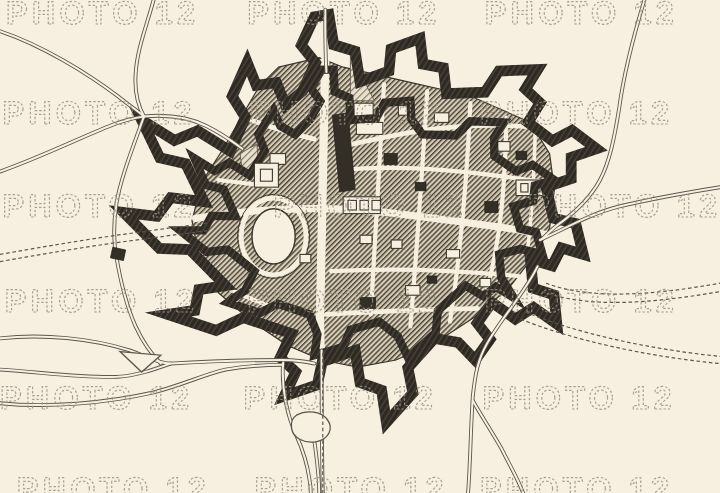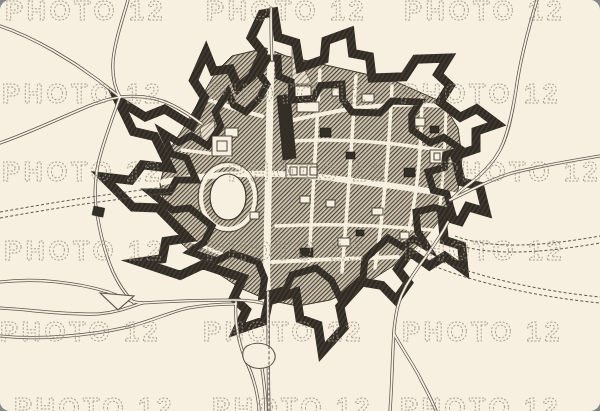--- a/index.html
+++ b/index.html
@@ -1,20 +1,20 @@
 <!DOCTYPE html>
 <html style="--paper: #f7f0e1; --ink: #2b2620; --wall: #2e2923; --wall-line: #564e41; --road: #5c564d; --hatch-base: #d8cdb8; --hatch-line: #4a4336; --wm: #9c9383;"><head>
 <meta charset="utf-8">
 <style>
   :root{
     --paper:#f7f0e1; --ink:#2b2620; --wall:#2e2923; --wall-line:#564e41;
     --road:#5c564d; --hatch-base:#d8cdb8; --hatch-line:#4a4336; --wm:#9c9383;
   }
   html,body{margin:0;padding:0;background:#888;}
-  .stage{position:relative;width:600px;height:411px;background:var(--paper);overflow:hidden;border-radius:10px;}
+  .stage{position:relative;width:600px;height:411px;background:var(--paper);overflow:hidden;}
   svg{display:block;width:600px;height:411px;}
   .rd{fill:none;stroke:var(--road);stroke-width:3.2;stroke-linecap:round;}
   .rd-core{fill:none;stroke:var(--paper);stroke-width:1.7;stroke-linecap:round;}
   .island{fill:var(--paper);stroke:var(--road);stroke-width:1.1;}
   .dash{fill:none;stroke:var(--road);stroke-width:1;stroke-dasharray:3 2.2;}
   .ring{fill:none;stroke:url(#wallpat);stroke-linejoin:miter;stroke-miterlimit:5;}
   .st{fill:none;stroke:var(--paper);stroke-linecap:round;}
   .bld-w{fill:var(--paper);stroke:#3b362d;stroke-width:0.9;}
   .bld-d{fill:#332e26;stroke:#23201a;stroke-width:0.6;}
   .wm-text{font-family:"Liberation Sans",sans-serif;font-weight:bold;font-size:27px;

